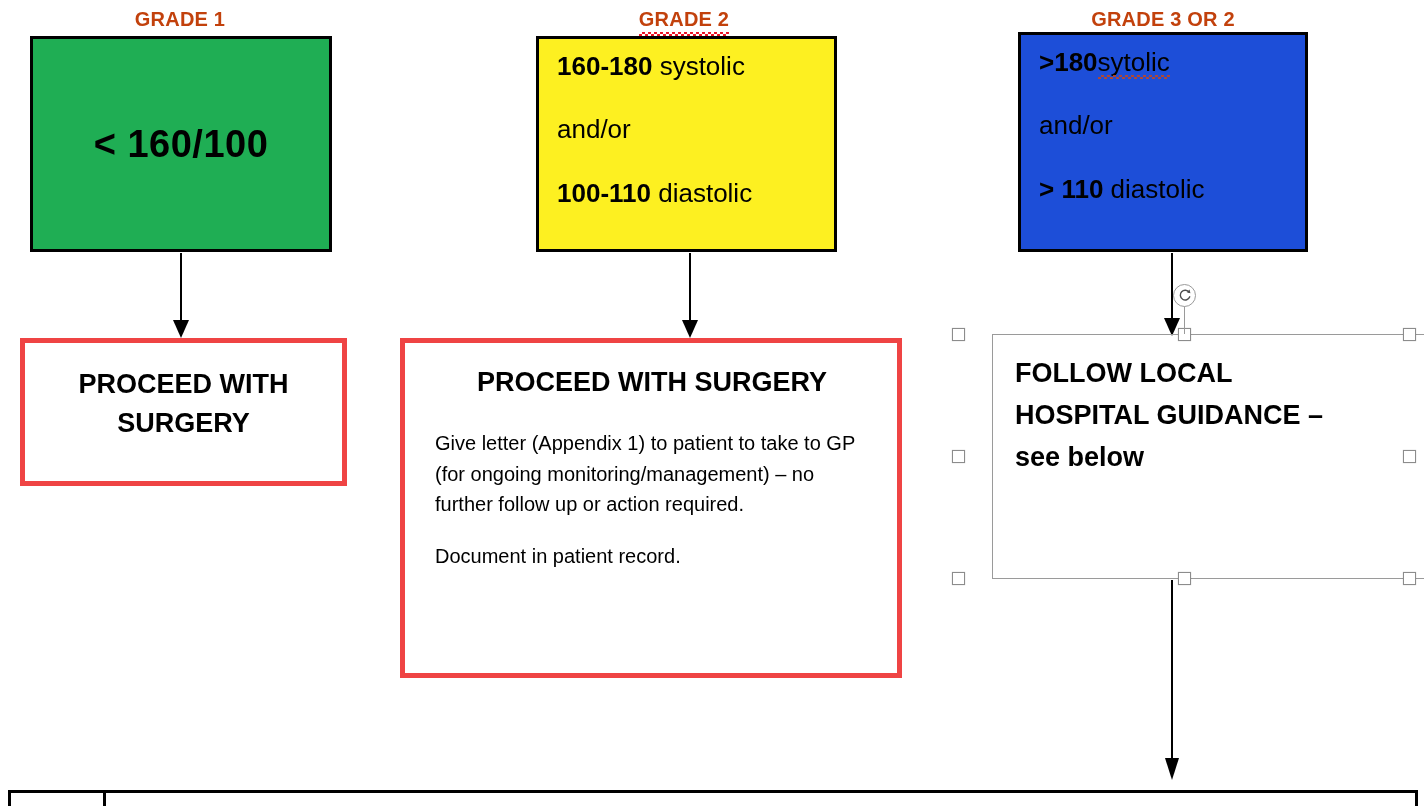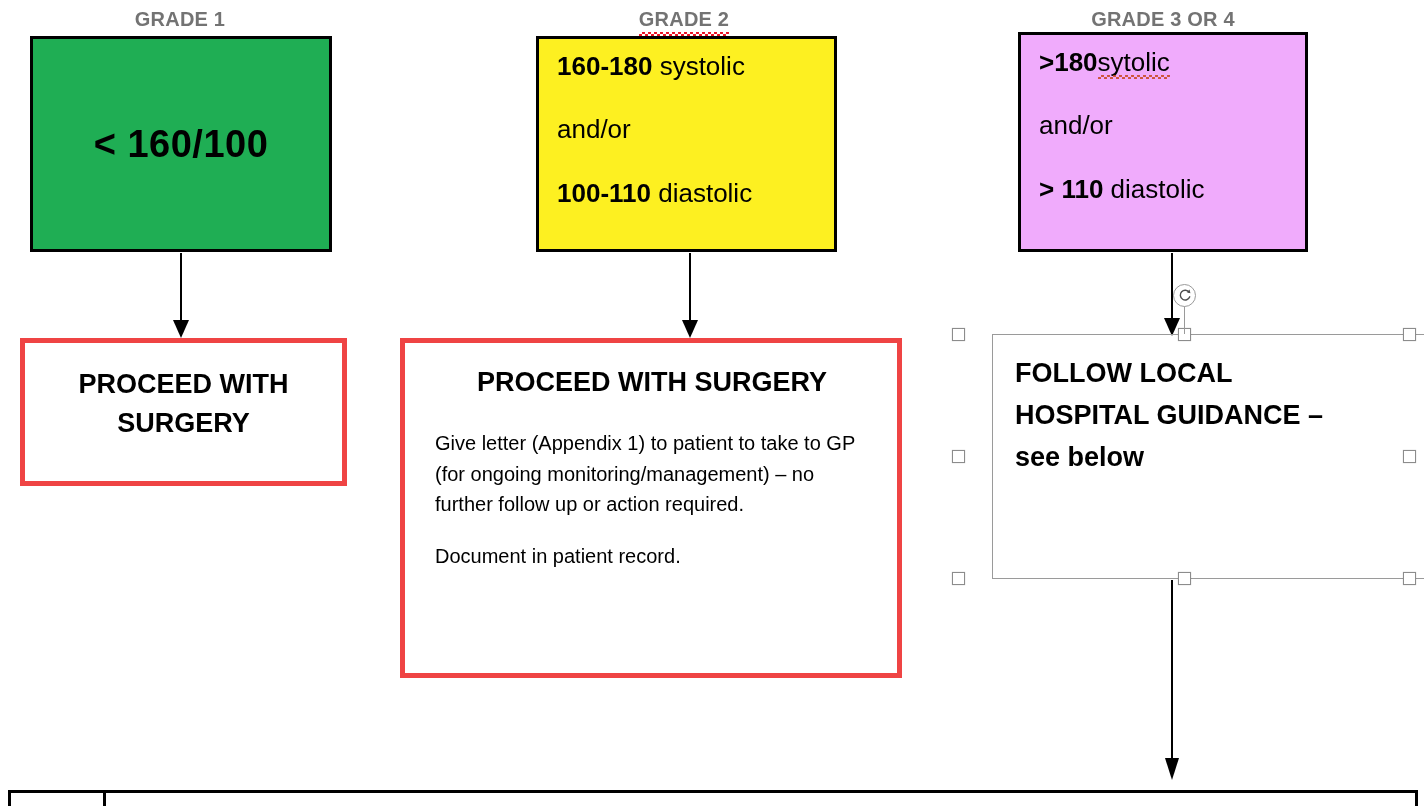--- a/index.html
+++ b/index.html
@@ -21,21 +21,21 @@
   }
 
   
   .col-header {
     position: absolute;
     font-weight: bold;
     font-size: 20px;
     letter-spacing: 0.2px;
     text-align: center;
     white-space: nowrap;
-    color: #737373;
+    color: #c2410c;
   }
   .col-header .spellwrap {
     position: relative;
     display: inline-block;
     padding-bottom: 1px;
   }
   .col-header .spellwrap.misspelled::after {
     content: "";
     position: absolute;
     left: 0; right: 0; bottom: -4px;
@@ -258,24 +258,24 @@
     <div class="head" style="top:67px;"></div>
   </div>
 
   <div class="outcome-box wide" style="left:400px; top:338px; width:502px; height:340px;">
     <div class="outcome-title">PROCEED WITH SURGERY</div>
     <p class="body-para">Give letter (Appendix 1) to patient to take to GP (for ongoing monitoring/management) – no further follow up or action required.</p>
     <p class="body-para">Document in patient record.</p>
   </div>
 
   <div class="col-header" style="left:1018px; top:8px; width:290px;">
-    <span class="spellwrap">GRADE 3 OR 4</span>
-  </div>
-
-  <div class="grade-box" style="left:1018px; top:32px; width:290px; height:220px; background:#f0abfc;">
+    <span class="spellwrap">GRADE 3 OR 2</span>
+  </div>
+
+  <div class="grade-box" style="left:1018px; top:32px; width:290px; height:220px; background:#1d4ed8;">
     <div class="lines">
       <div class="line">
         <b>&gt;180</b><span class="spell"> sytolic</span>
       </div>
       <div class="line">
         <span>and/or</span>
       </div>
       <div class="line">
         <b>&gt; 110</b><span> diastolic</span>
       </div>

